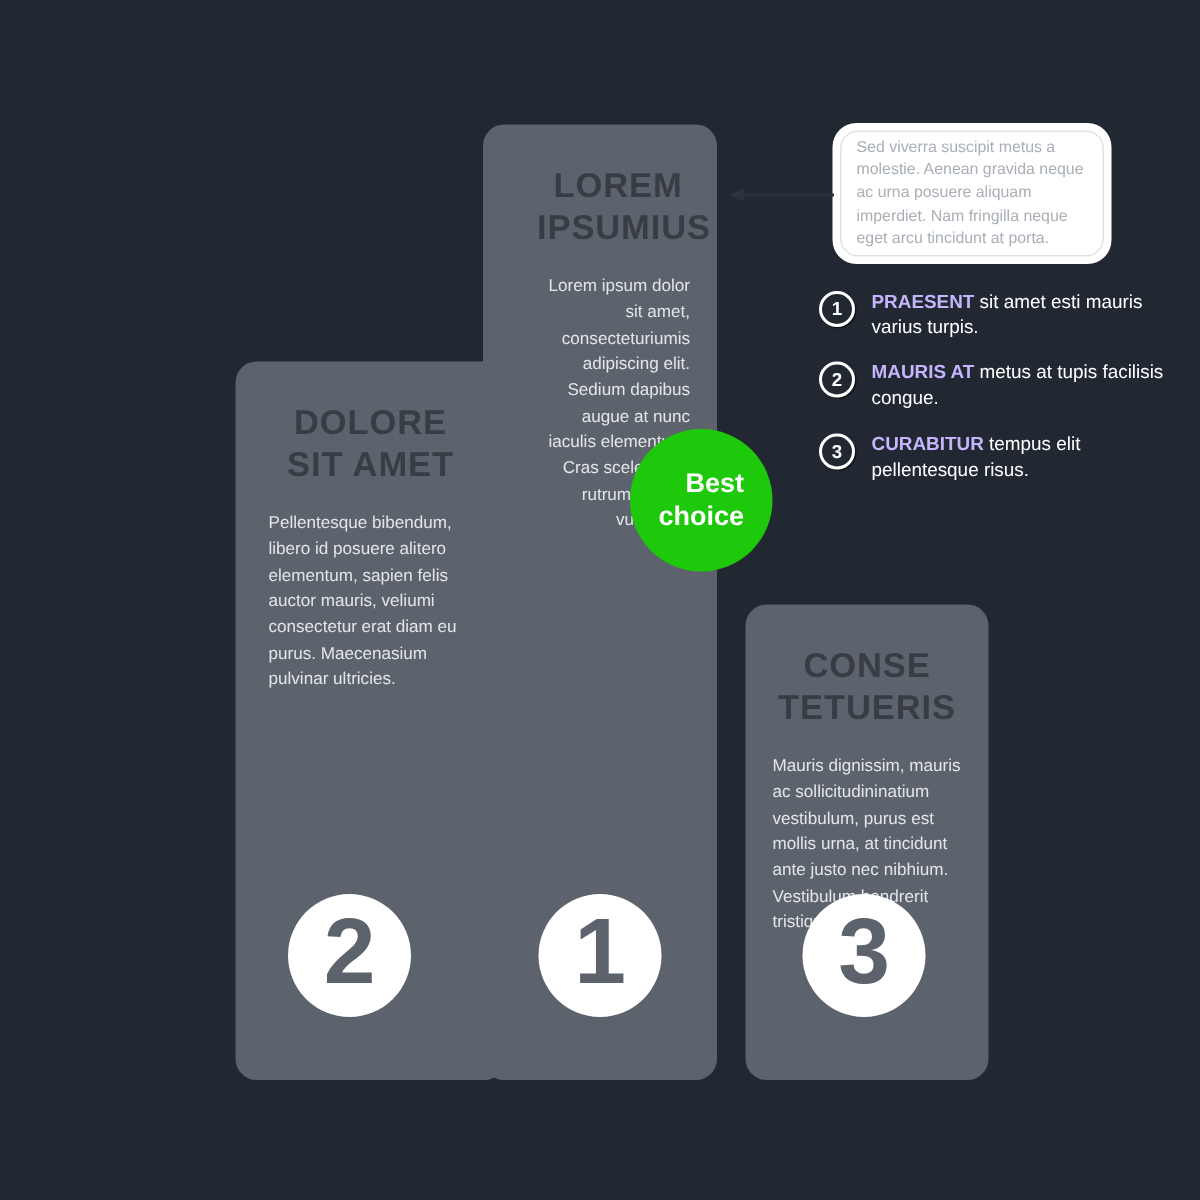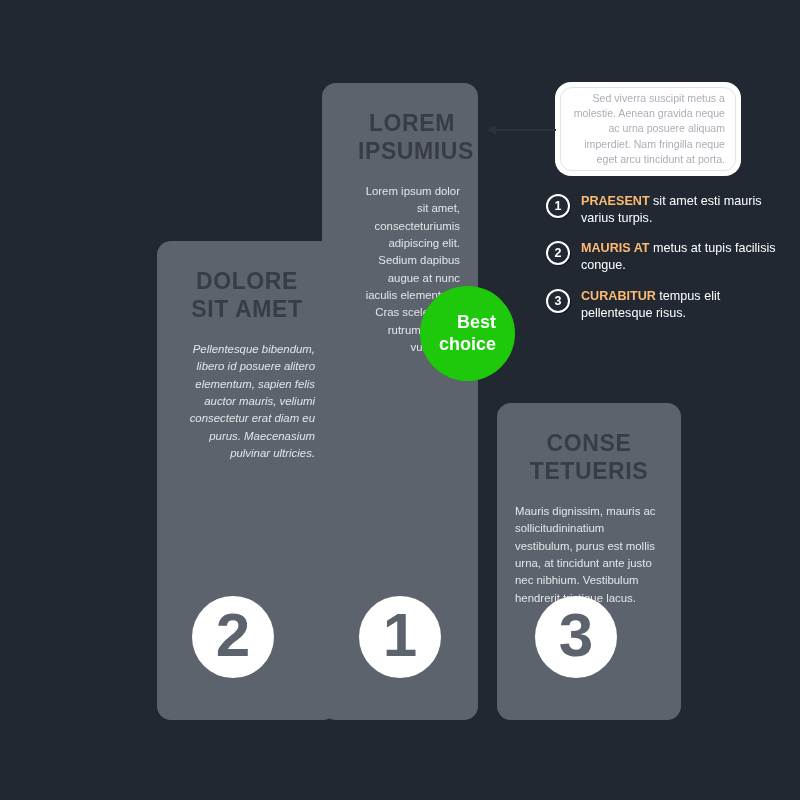--- a/index.html
+++ b/index.html
@@ -25,41 +25,41 @@
 
   
   .column {
     position: absolute;
     background: #5d636c;
     border-radius: 14px;
     box-sizing: border-box;
   }
   .col-left   { left: 157px; top: 241px; width: 180px; height: 479px; }
   .col-center { left: 322px; top:  83px; width: 156px; height: 637px; padding-left: 24px; }
-  .col-right  { left: 497px; top: 403px; width: 184px; height: 317px; }
+  .col-right  { left: 497px; top: 403px; width: 162px; height: 317px; }
 
   .col-title {
     text-align: center;
     color: #383d45;
     font-size: 23px;
     font-weight: bold;
     letter-spacing: 0.6px;
     line-height: 1.22;
     white-space: pre-line;
   }
   .col-left   .col-title { margin: 26px 14px 0 14px; }
   .col-center .col-title { margin: 26px 12px 0 12px; }
   .col-right  .col-title { margin: 26px 12px 0 12px; }
 
   .col-body {
     color: #e3e6e9;
     font-size: 11.4px;
     line-height: 1.52;
   }
-  .col-left   .col-body { margin: 18px 22px 0 22px; text-align: right; font-style: italic; }
+  .col-left   .col-body { margin: 18px 22px 0 22px; text-align: left; }
   .col-center .col-body { margin: 18px 18px 0 18px; text-align: right; }
   .col-right  .col-body { margin: 18px 18px 0 18px; text-align: left; }
 
   
   .rank-badge {
     position: absolute;
     width: 82px;
     height: 82px;
     border-radius: 50%;
     background: #ffffff;
@@ -117,21 +117,21 @@
     box-sizing: border-box;
     display: flex;
     align-items: center;
     justify-content: center;
     padding: 4px 10px;
   }
   #callout-text {
     color: #a9afb6;
     font-size: 10.6px;
     line-height: 1.45;
-    text-align: right;
+    text-align: left;
   }
 
   
   #callout-arrow {
     position: absolute;
     left: 482px;
     top: 120px;
     width: 76px;
     height: 20px;
   }
@@ -164,21 +164,21 @@
     margin-top: 1px;
     box-shadow: 1px 1px 0 rgba(0,0,0,0.45);
   }
   .feature-text {
     margin-left: 11px;
     color: #ffffff;
     font-size: 12.6px;
     line-height: 1.36;
   }
   .feature-lead {
-    color: #fdba74;
+    color: #c4b5fd;
     font-weight: bold;
   }
 </style>
 </head>
 <body>
 
 <div id="stage">
 
   <div class="column col-left">
     <div class="col-title">DOLORE

